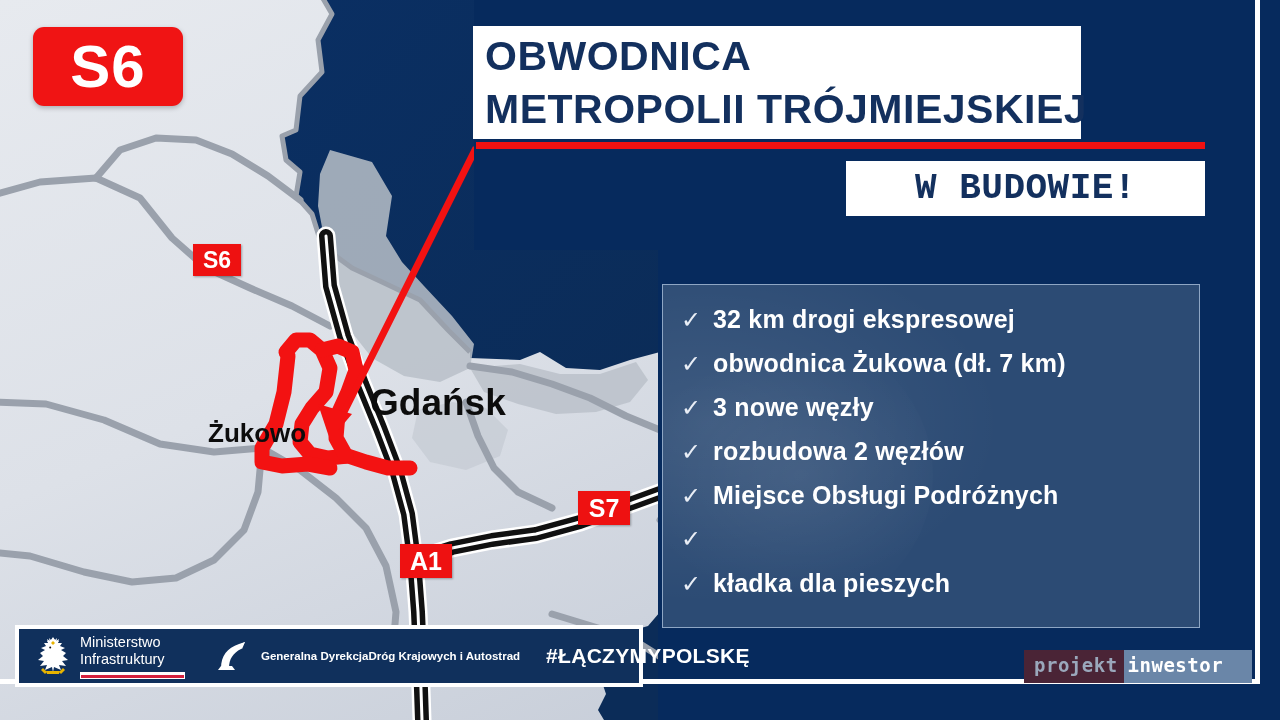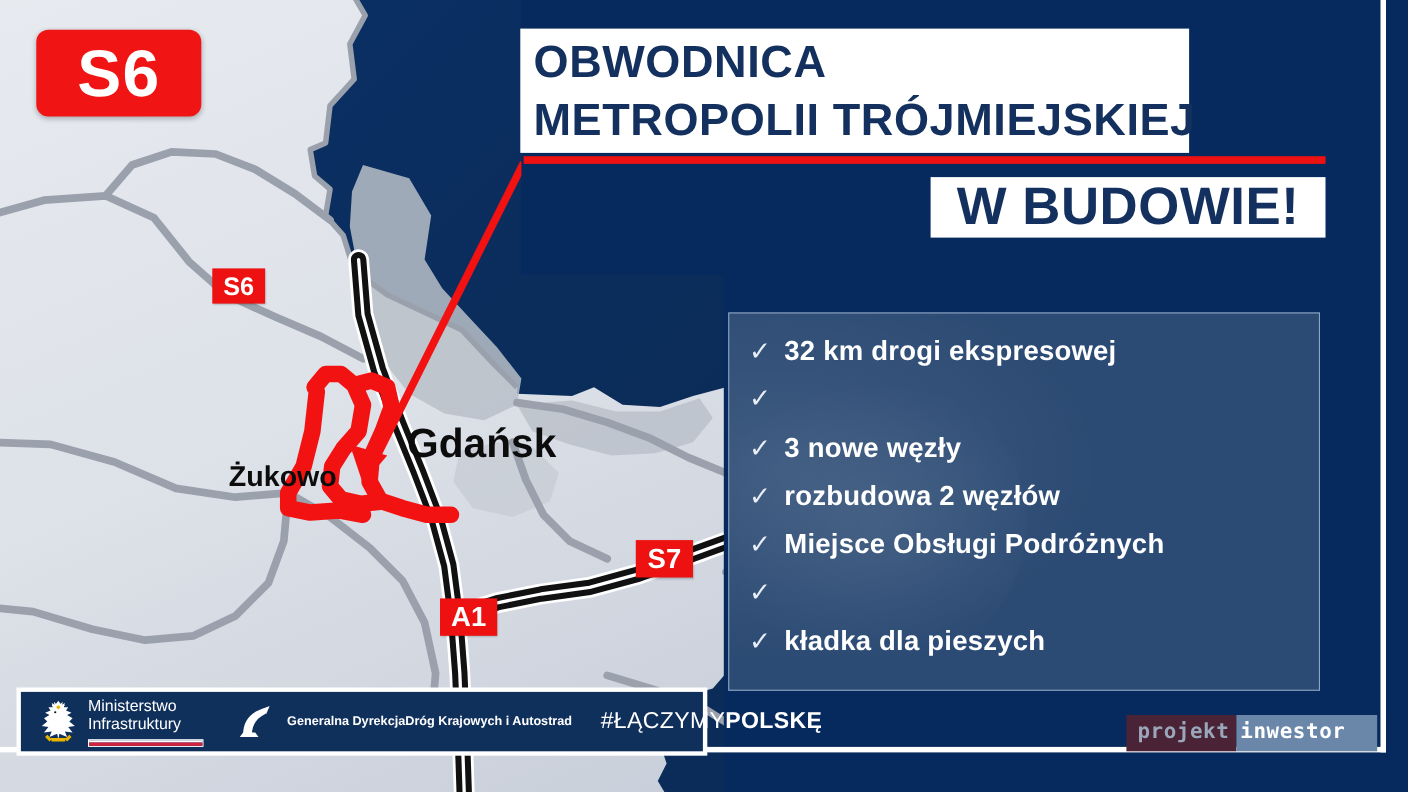--- a/index.html
+++ b/index.html
@@ -58,22 +58,22 @@
   }
   #red-rule{
     position:absolute;left:476px;top:142px;width:729px;height:7px;
     background:#ee1111;
   }
   #subtitle-box{
     position:absolute;left:846px;top:161px;width:359px;height:55px;
     background:#ffffff;display:flex;align-items:center;justify-content:center;
   }
   #subtitle-box span{
-    color:#13305e;font-weight:bold;font-size:48px;letter-spacing:.5px;
-    font-family:Liberation Sans, sans-serif;
+    color:#13305e;font-weight:bold;font-size:36px;letter-spacing:.5px;
+    font-family:Liberation Mono, monospace;
   }
 
   
   #bullets{
     position:absolute;left:662px;top:284px;width:538px;height:344px;
     background:#2c4b74;border:1px solid #8ea6c4;box-sizing:border-box;
     padding:12px 0 0 18px;overflow:hidden;
   }
   #bullets .swoosh{
     position:absolute;left:-40px;top:0;width:420px;height:344px;
@@ -113,21 +113,21 @@
   #min-text{display:flex;flex-direction:column;justify-content:center;margin-right:30px;}
   #min-text .l{color:#fff;font-size:14.5px;line-height:17px;white-space:nowrap;}
   #min-flag{margin-top:4px;width:105px;height:7px;border:1px solid #ffffff;box-sizing:border-box;}
   #min-flag .w{height:2.5px;background:#fff;}
   #min-flag .r{height:2.5px;background:#d4213d;}
   #gddkia-mark{width:38px;height:32px;flex:0 0 38px;margin-right:8px;}
   #gddkia-text{display:flex;margin-right:26px;}
   #gddkia-text .l{color:#fff;font-size:11.5px;font-weight:bold;line-height:14px;white-space:nowrap;}
   #hashtag{color:#fff;font-size:21px;letter-spacing:.3px;white-space:nowrap;}
   #hashtag b{font-weight:bold;}
-  #hashtag i{font-style:normal;font-weight:normal;}
+  #hashtag i{font-style:normal;font-weight:bold;}
 
   
   #watermark{
     position:absolute;left:1024px;top:650px;width:228px;height:33px;
     display:flex;font-family:"DejaVu Sans Mono", monospace;
     font-size:19px;font-weight:bold;letter-spacing:.5px;border-radius:10px;
   }
   #wm-a{background:#4a2436;color:#9aa7bb;padding:4px 6px 4px 10px;}
   #wm-b{background:#6a86a8;color:#ffffff;padding:4px 10px 4px 4px;flex:1;}
 
@@ -265,20 +265,21 @@
   <div id="bullets">
     <div class="swoosh"></div>
     <div class="swoosh2"></div>
 
     <div class="bullet">
       <span class="tick">✓</span>
       <span class="btxt">32 km drogi ekspresowej</span>
     </div>
     <div class="bullet">
       <span class="tick">✓</span>
+      <span class="btxt">obwodnica Żukowa (dł. 7 km)</span>
     </div>
     <div class="bullet">
       <span class="tick">✓</span>
       <span class="btxt">3 nowe węzły</span>
     </div>
     <div class="bullet">
       <span class="tick">✓</span>
       <span class="btxt">rozbudowa 2 węzłów</span>
     </div>
     <div class="bullet">

